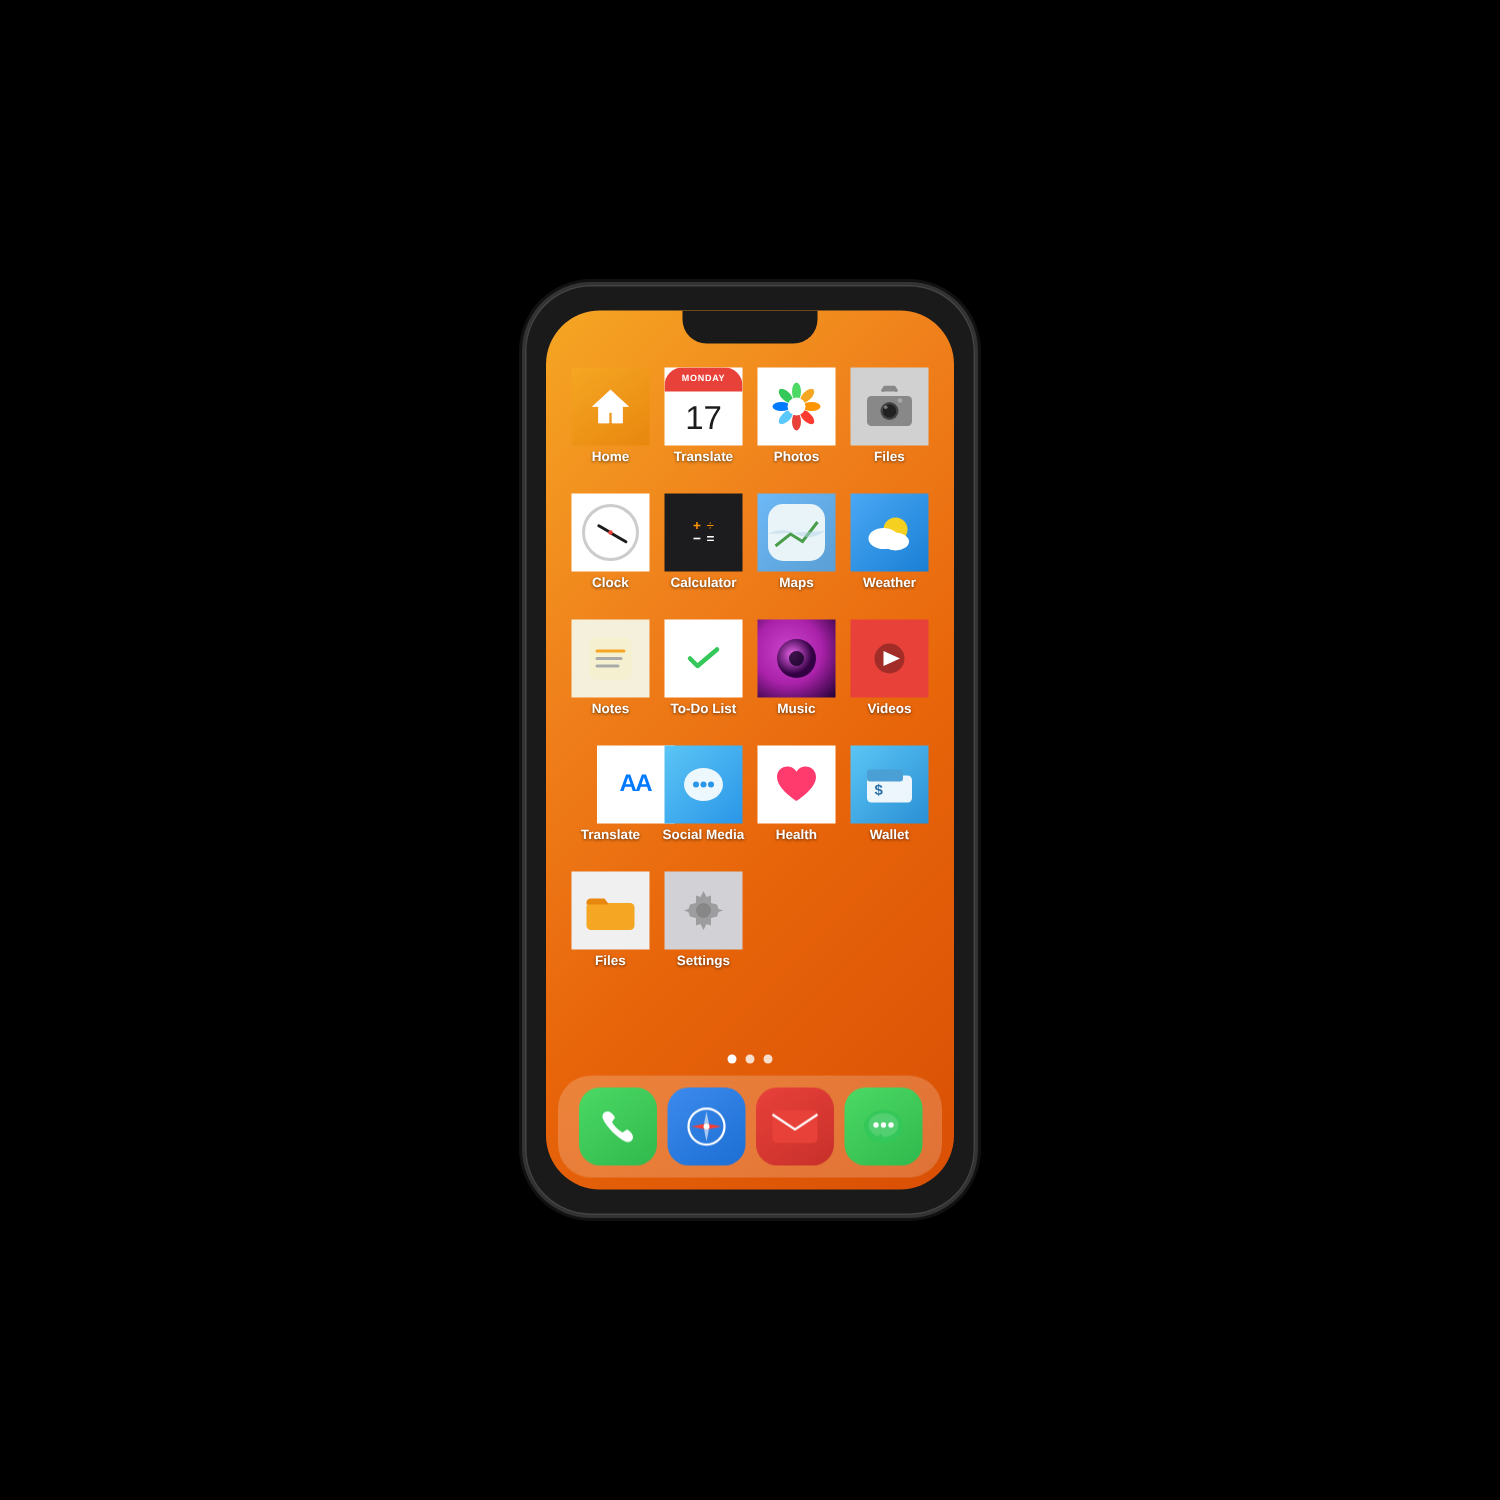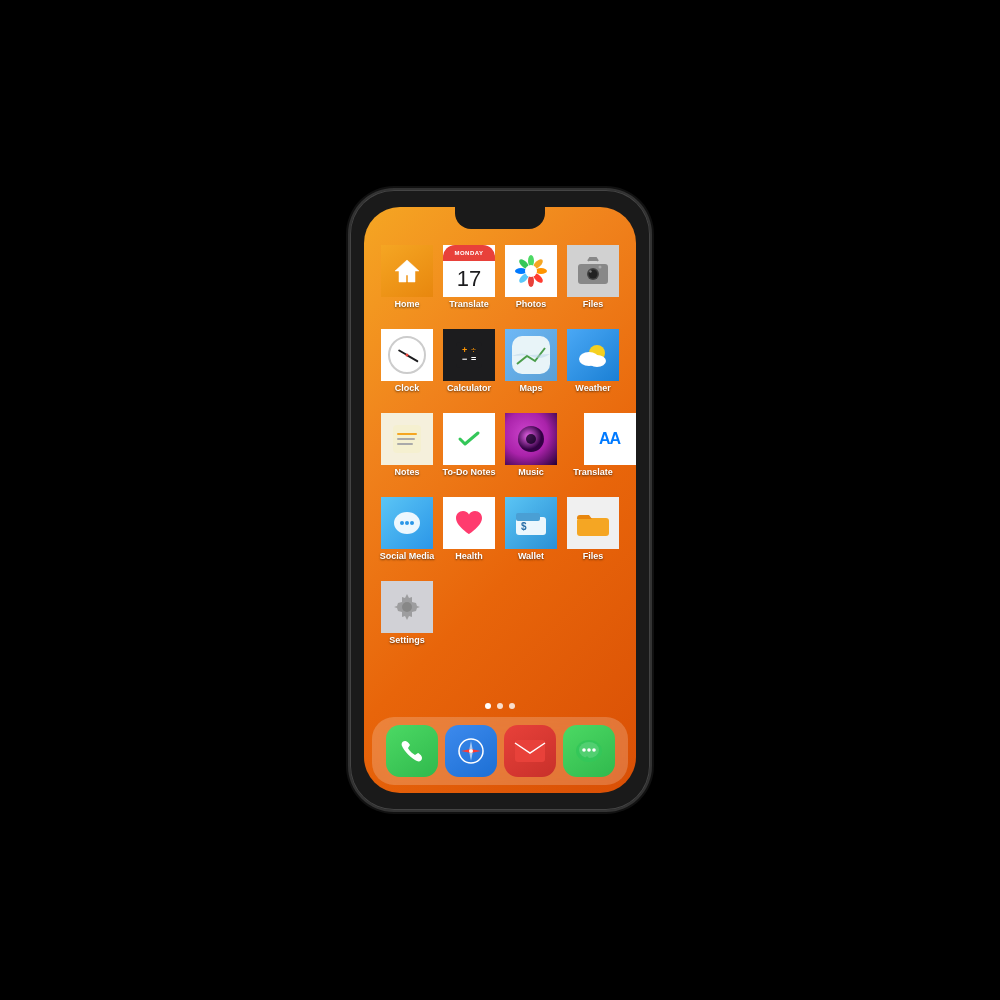--- a/index.html
+++ b/index.html
@@ -362,39 +362,49 @@
           <span class="app-label">Notes</span>
         </div>
 
         <div class="app-item">
           <div class="app-icon icon-todolist">
             <svg width="36" height="36" viewBox="0 0 36 36">
               <rect x="3" y="3" width="30" height="30" rx="6" fill="#fff"></rect>
               <path d="M9 18 L14 23 L27 12" stroke="#34c759" stroke-width="3" fill="none" stroke-linecap="round" stroke-linejoin="round"></path>
             </svg>
           </div>
-          <span class="app-label">To-Do Notes</span>
+          <span class="app-label">To-Do List</span>
         </div>
 
         <div class="app-item">
           <div class="app-icon icon-music" style="background: radial-gradient(circle at 40% 40%, #cc44cc, #aa22aa, #220033);">
             <svg width="28" height="28" viewBox="0 0 28 28">
               <circle cx="14" cy="14" r="13" fill="url(#mg)"></circle>
               <defs>
                 <radialGradient id="mg" cx="40%" cy="40%">
                   <stop offset="0%" stop-color="#ee66ee"></stop>
                   <stop offset="100%" stop-color="#330044"></stop>
                 </radialGradient>
               </defs>
               <ellipse cx="14" cy="14" rx="5" ry="5" fill="#110022" opacity="0.8"></ellipse>
             </svg>
           </div>
           <span class="app-label">Music</span>
         </div>
 
+        <div class="app-item">
+          <div class="app-icon icon-videos">
+            <svg width="36" height="36" viewBox="0 0 36 36">
+              <rect width="36" height="36" rx="10" fill="#e8413a"></rect>
+              <circle cx="18" cy="18" r="10" fill="rgba(0,0,0,0.3)"></circle>
+              <polygon points="14,13 14,23 25,18" fill="white"></polygon>
+            </svg>
+          </div>
+          <span class="app-label">Videos</span>
+        </div>
 
 
         <div class="app-item">
           <div class="app-icon icon-translate">
             <div style="font-size:16px;font-weight:700;color:#007aff;letter-spacing:-1px;">AA</div>
           </div>
           <span class="app-label">Translate</span>
         </div>
 
         <div class="app-item">

